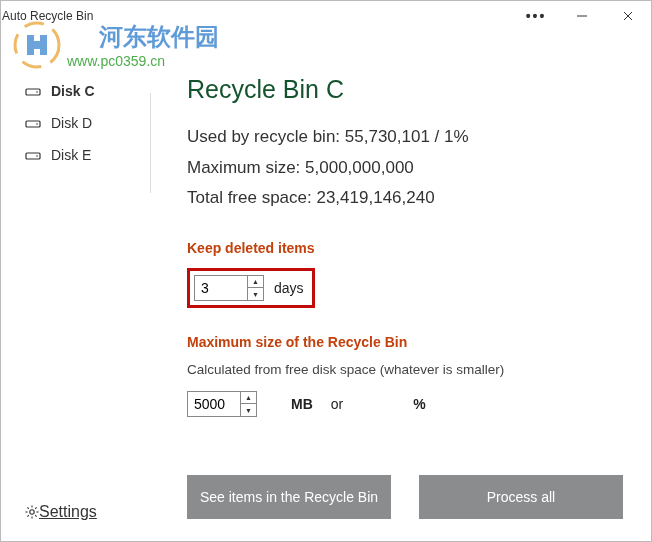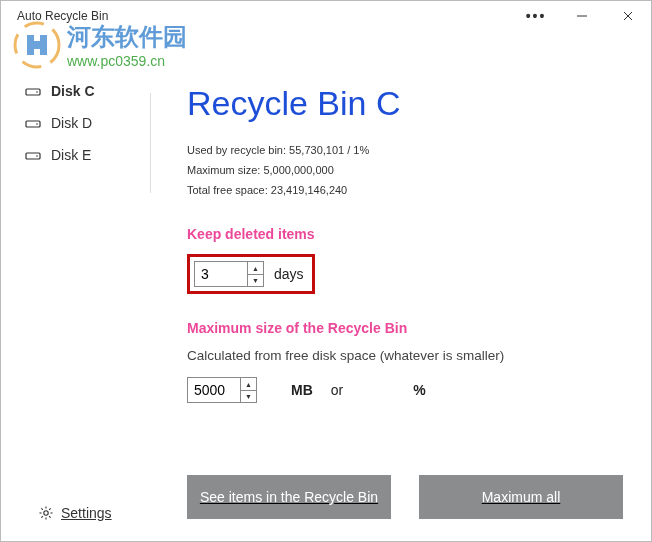--- a/index.html
+++ b/index.html
@@ -1,55 +1,55 @@
 <!DOCTYPE html>
 <html><head>
 <meta charset="utf-8">
 <style>
   * { box-sizing: border-box; margin: 0; padding: 0; font-family: "Segoe UI", Arial, sans-serif; }
   body { background: #fff; width: 652px; height: 542px; position: relative; border: 1px solid #bbb; overflow: hidden; }
 
-  .titlebar { height: 30px; display: flex; align-items: center; padding-left: 16px; font-size: 12px; color: #333; }
+  .titlebar { height: 30px; display: flex; align-items: center; padding-left: 1px; font-size: 12px; color: #333; }
   .titlebar .spacer { flex: 1; }
   .titlebar .tbtn { width: 46px; height: 30px; display: flex; align-items: center; justify-content: center; font-size: 14px; color: #333; }
   .titlebar .dots { font-weight: bold; letter-spacing: 2px; }
 
   .watermark { position: absolute; top: 20px; left: 12px; display: flex; align-items: center; pointer-events: none; z-index: 5; }
   .watermark .logo { width: 48px; height: 48px; margin-right: 6px; }
-  .watermark .wm-text .wm-top { font-size: 24px; font-weight: bold; color: #0a66c2; font-family: "SimHei","Microsoft YaHei",sans-serif; opacity: 0.65; }
+  .watermark .wm-text .wm-top { font-size: 24px; font-weight: bold; color: #0a66c2; font-family: "SimHei","Microsoft YaHei",sans-serif; opacity: 0.65; margin-left: 32px; }
   .watermark .wm-text .wm-url { font-size: 14px; color: #2e9e2e; font-family: Arial, sans-serif; opacity: 0.85; }
 
   .content { display: flex; height: calc(100% - 30px); }
   .sidebar { width: 150px; padding: 44px 0 0 0; display: flex; flex-direction: column; position: relative; justify-content: flex-end; }
   .side-divider { position: absolute; top: 62px; right: 0; width: 1px; height: 100px; background: #ddd; }
   .side-item { display: flex; align-items: center; gap: 10px; padding: 8px 18px 8px 24px; font-size: 14px; color: #333; cursor: pointer; }
   .side-item.active { font-weight: 600; }
   .disk-icon { width: 16px; height: 12px; display: inline-block; }
   .disk-icon svg { display:block; }
-  .sidebar .settings { margin-top: auto; display: flex; align-items: center; gap: 8px; padding: 16px 18px 20px 38px; font-size: 14px; color: #333; }
+  .sidebar .settings { margin-top: auto; display: flex; align-items: center; padding: 16px 18px 20px 24px; font-size: 16px; color: #333; }
   .settings span { text-decoration: underline; }
 
   .main { flex: 1; padding: 44px 30px 20px 36px; position: relative; }
-  .main h1 { font-size: 34px; font-weight: 400; color: #1d4ed8; margin-bottom: 18px; margin-top: 9px; }
-  .info-line { font-size: 11px; color: #333; line-height: 1.8; }
-  .section-label { font-weight: bold; font-size: 14px; color: #ec4899; margin-top: 26px; margin-bottom: 12px; }
+  .main h1 { font-size: 25px; font-weight: 400; color: #14532d; margin-bottom: 18px; }
+  .info-line { font-size: 17px; color: #333; line-height: 1.8; }
+  .section-label { font-weight: bold; font-size: 14px; color: #c2410c; margin-top: 26px; margin-bottom: 12px; }
   .subtext { font-size: 13.5px; color: #444; margin-bottom: 14px; }
 
   .field-row { display: flex; align-items: center; gap: 10px; }
   .hl { border: 3px solid #c20b0b; padding: 4px 8px 4px 4px; display: inline-flex; align-items: center; gap: 10px; }
   .spin { display: inline-flex; border: 1px solid #888; background: #fff; height: 26px; }
   .spin input { border: none; width: 52px; padding: 2px 6px; font-size: 14px; outline: none; }
   .spin .arrows { width: 16px; display: flex; flex-direction: column; border-left: 1px solid #888; }
   .spin .arrows div { flex: 1; display: flex; align-items: center; justify-content: center; font-size: 7px; line-height: 1; color: #333; border-bottom: 1px solid #888; }
   .spin .arrows div:last-child { border-bottom: none; }
   .unit { font-size: 14px; color: #222; }
   .unit.bold { font-weight: bold; padding-left: 24px; }
   .gap { display:inline-block; width: 18px; }
 
-  .footer-btns { position: absolute; bottom: 22px; left: 186px; right: 28px; display: flex; gap: 28px; text-decoration: underline; }
+  .footer-btns { position: absolute; bottom: 22px; left: 186px; right: 28px; display: flex; gap: 28px; }
   .btn { flex: 1; height: 44px; background: #8a8c8e; color: #fff; font-size: 14px; display: flex; align-items: center; justify-content: center; cursor: pointer; border: none; }
 </style>
 </head>
 <body>
 
 <div class="titlebar">
   <span>Auto Recycle Bin</span>
   <div class="spacer"></div>
   <div class="tbtn dots">•••</div>
   <div class="tbtn">
@@ -157,14 +157,14 @@
       <span class="unit bold">MB</span>
       <span class="unit" style="margin: 0 8px;">or</span>
       <span class="gap"></span>
       <span class="unit bold">%</span>
     </div>
   </div>
 </div>
 
 <div class="footer-btns">
   <button class="btn">See items in the Recycle Bin</button>
-  <button class="btn">Maximum all</button>
+  <button class="btn">Process all</button>
 </div>
 
 </body></html>

